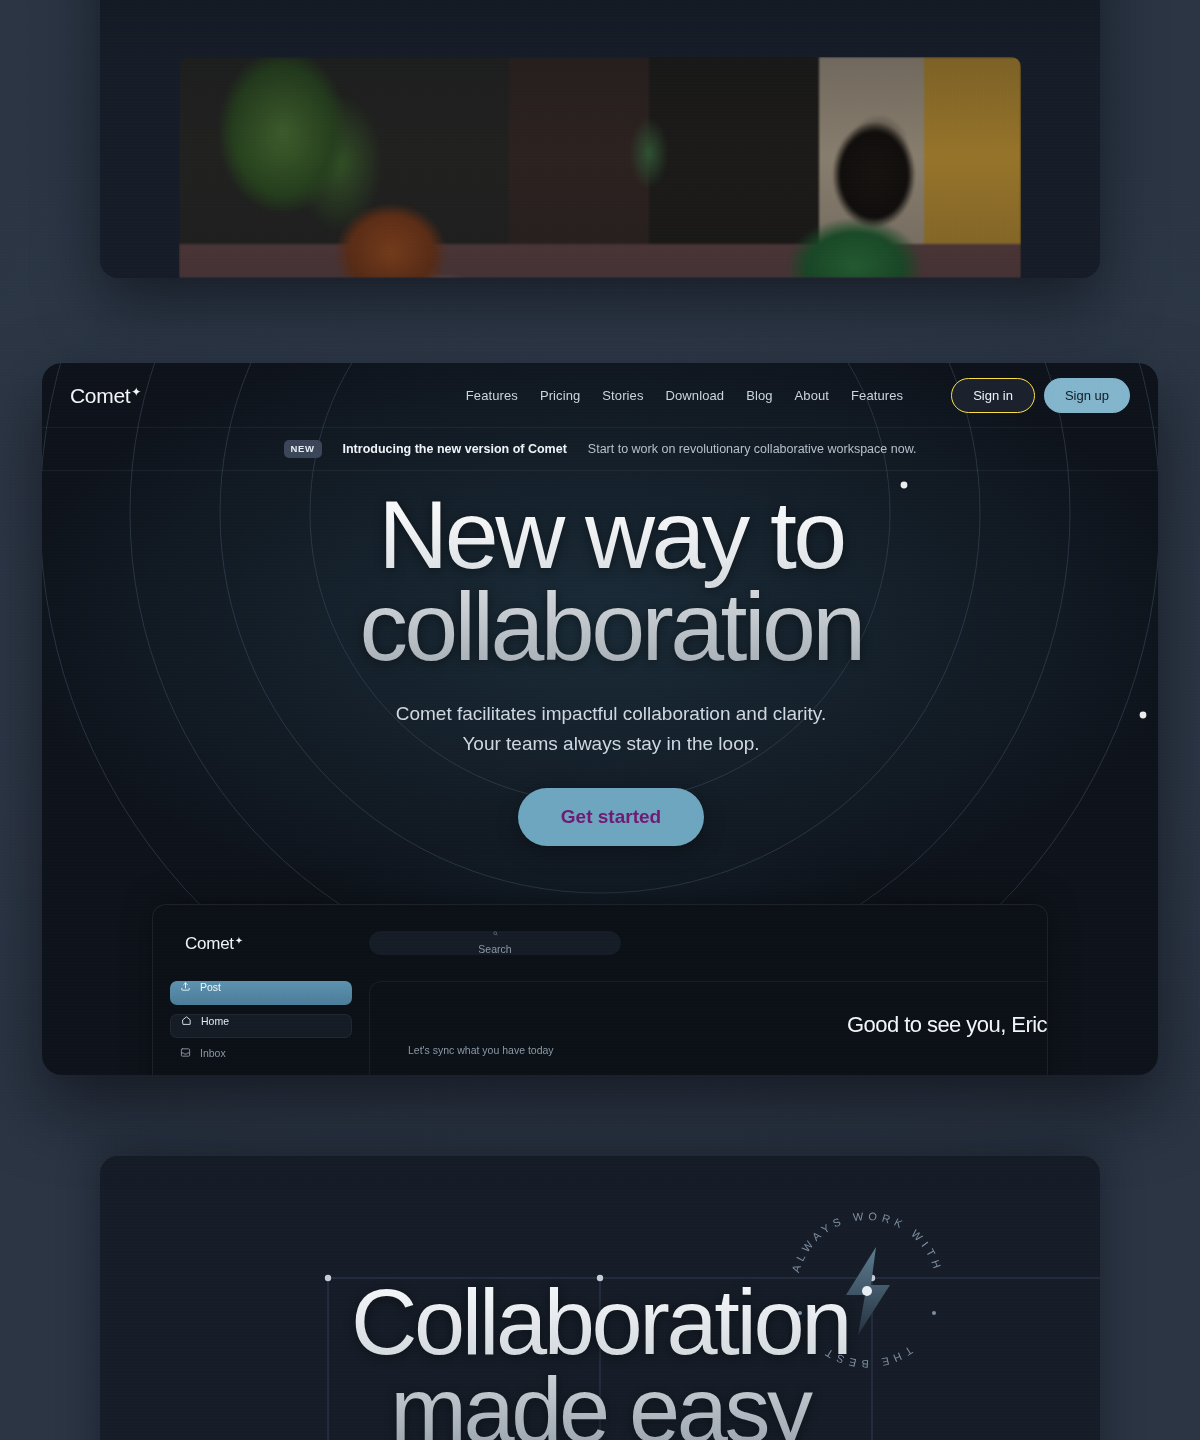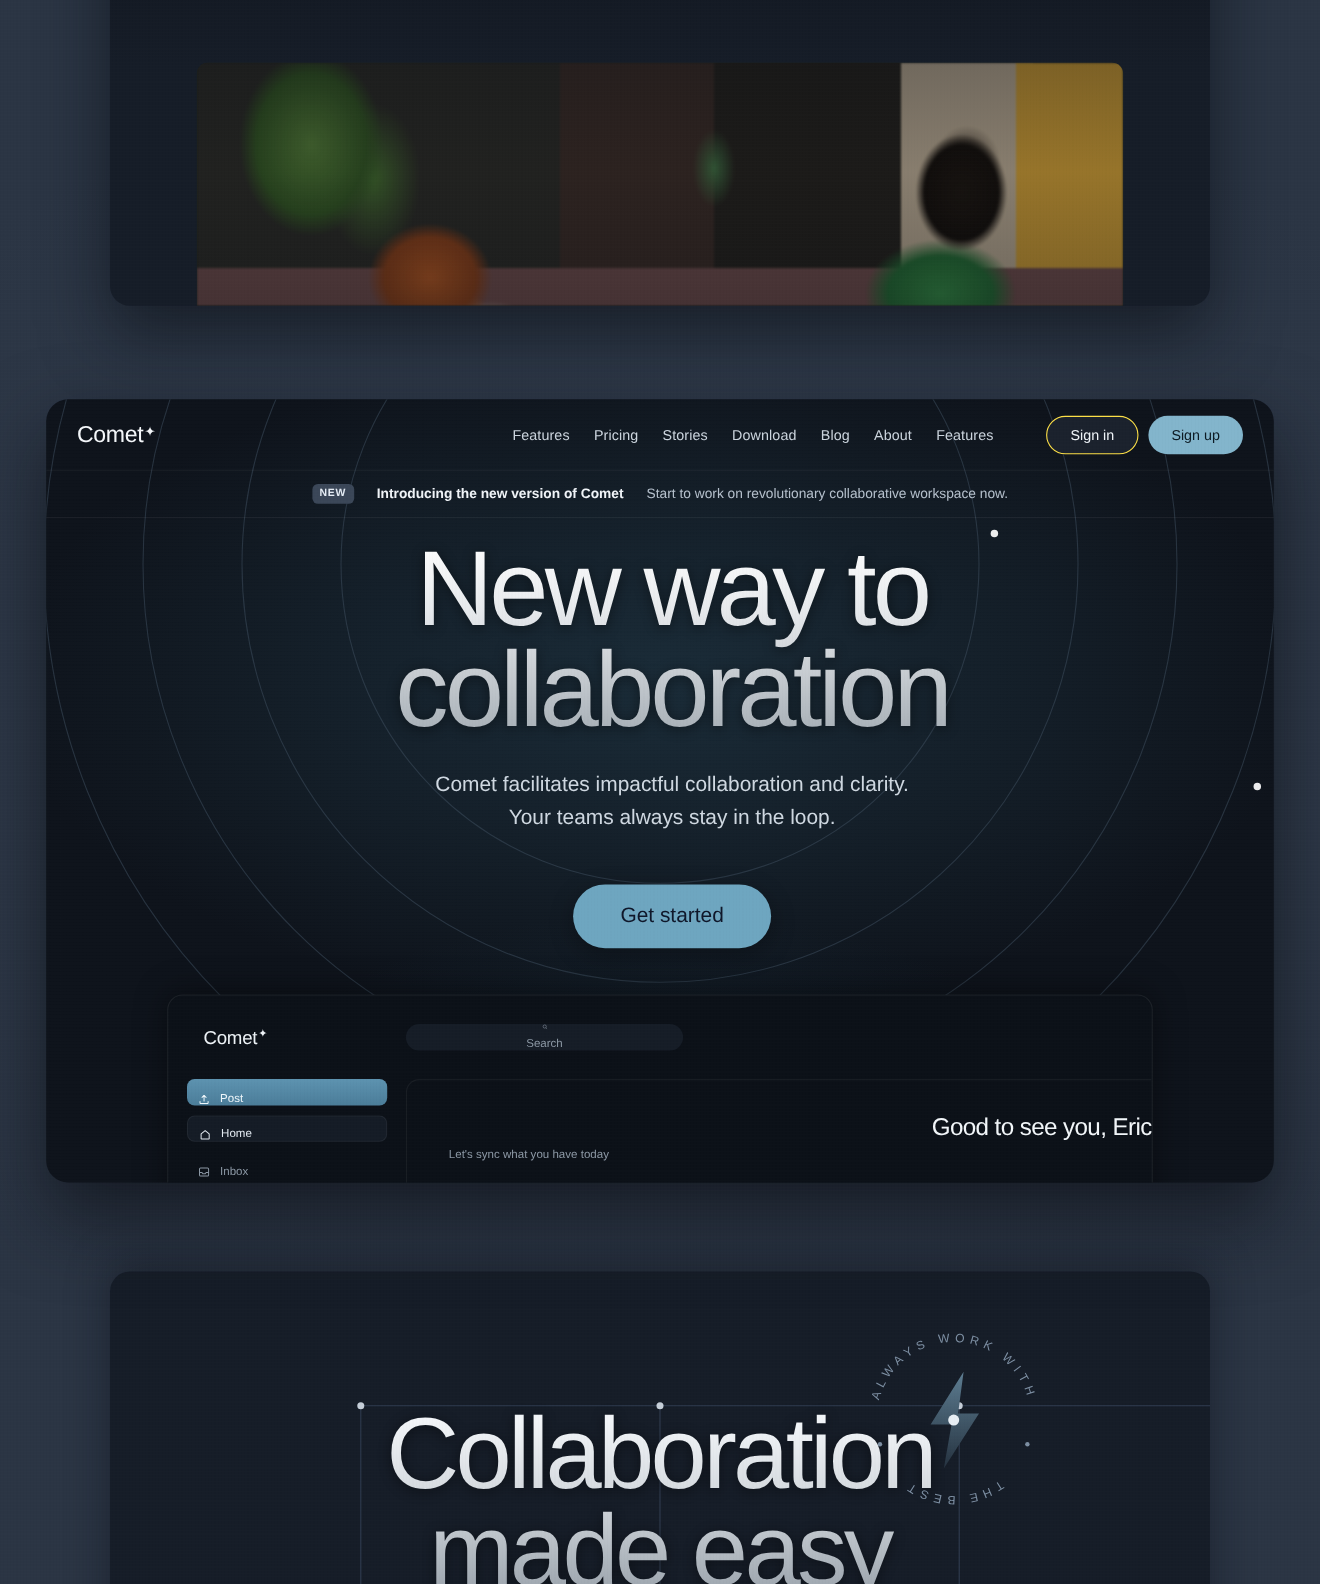--- a/index.html
+++ b/index.html
@@ -257,26 +257,26 @@
   }
   .hero-title .l2 { display: block; }
   .hero-sub {
     margin-top: 26px;
     font-size: 19px;
     line-height: 1.55;
     color: #cfd8e1;
     font-weight: 400;
   }
   .btn-getstarted {
-    margin-top: 46px;
+    margin-top: 30px;
     display: inline-block;
     background: #6ea6c0;
-    color: #0f172a;
+    color: #701a75;
     font-size: 19px;
-    font-weight: 400;
+    font-weight: 700;
     border: none;
     border-radius: 999px;
     padding: 18px 43px;
     cursor: pointer;
     font-family: inherit;
     box-shadow: 0 6px 22px rgba(0,0,0,.3);
   }
 
   
   .app-mock {
@@ -328,21 +328,21 @@
     position: absolute;
     left: 0; top: 76px;
     width: 216px;
     bottom: 0;
     padding: 0 17px;
   }
   .side-item {
     height: 24px;
     border-radius: 7px;
     display: flex;
-    align-items: flex-end;
+    align-items: flex-start;
     gap: 9px;
     padding: 0 10px;
     font-size: 10.5px;
     margin-bottom: 9px;
   }
   .side-item.primary {
     background: linear-gradient(180deg, #5d93b0 0%, #4b7d99 100%);
     color: #eef6fa;
     font-weight: 500;
   }

